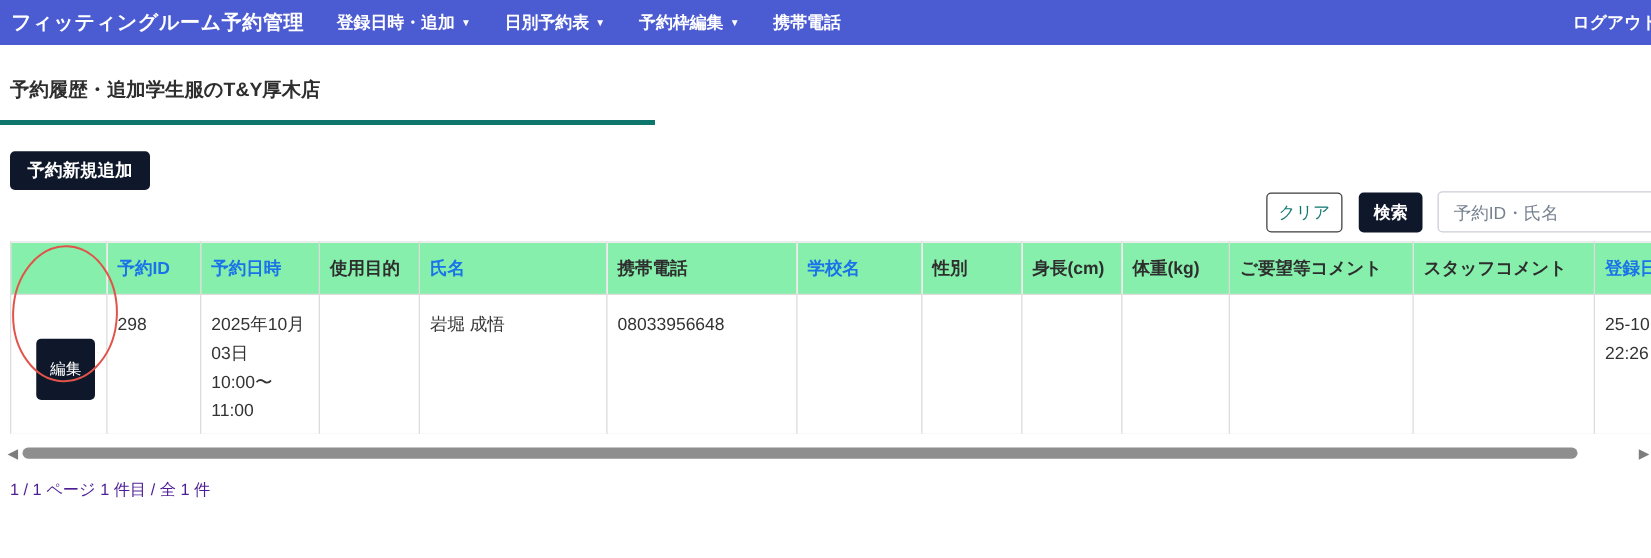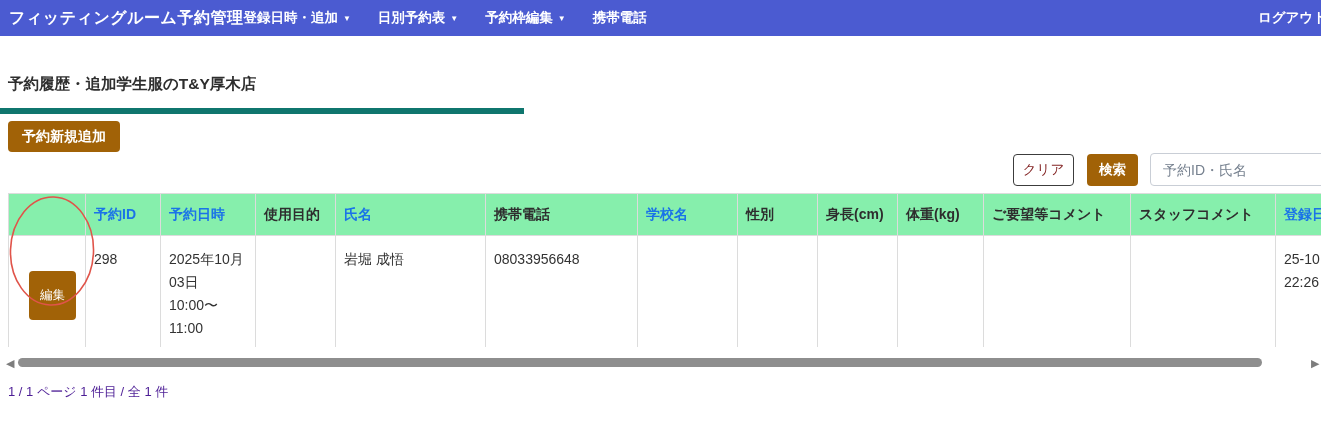--- a/index.html
+++ b/index.html
@@ -14,53 +14,53 @@
 
   
   .navbar {
     position: absolute; left: 0; top: 0; width: 1321px; height: 36px;
     background: #4b5bd1;
     display: flex; align-items: center;
     padding-left: 9px;
   }
   .navbar .brand {
     color: #fff; font-size: 16px; font-weight: 700; letter-spacing: 0.5px;
-    cursor: pointer;
+    margin-right: 26px; cursor: pointer;
   }
   .nav-item {
     color: #fff; font-size: 13.5px; font-weight: 700;
     margin-right: 27px; cursor: pointer; display: flex; align-items: center;
   }
   .nav-item .caret { font-size: 8px; margin-left: 5px; color: #fff; }
   .nav-logout {
     position: absolute; right: -6px; top: 0; height: 36px;
     display: flex; align-items: center;
     color: #fff; font-size: 13.5px; font-weight: 700; cursor: pointer;
   }
 
   
   .title-wrap {
-    position: absolute; left: 0; top: 72px; width: 524px;
-    border-bottom: 6px solid #0f766e;
+    position: absolute; left: 0; top: 60px; width: 524px;
+    border-bottom: 4px solid #0f766e;
     padding: 2px 0 13px 8px;
   }
   .title-wrap h2 { font-size: 15.5px; font-weight: 700; color: #2e2e2e; }
 
   
   .btn-teal {
-    background: #a16207; color: #fff; border: none; border-radius: 4px;
+    background: #0f172a; color: #fff; border: none; border-radius: 4px;
     cursor: pointer; font-family: inherit;
   }
   .add-btn {
     position: absolute; left: 8px; top: 121px; height: 31px;
     padding: 0 14px; font-size: 14px; font-weight: 700;
   }
   .clear-btn {
     position: absolute; left: 1013px; top: 154px; width: 61px; height: 32px;
-    background: #fff; color: #7f1d1d; border: 1px solid #3c3c3c; border-radius: 4px;
+    background: #fff; color: #0f766e; border: 1px solid #3c3c3c; border-radius: 4px;
     font-size: 13.5px; cursor: pointer; font-family: inherit;
   }
   .search-btn {
     position: absolute; left: 1087px; top: 154px; width: 51px; height: 32px;
     font-size: 13.5px; font-weight: 700;
   }
   .search-input {
     position: absolute; left: 1150px; top: 153px; width: 260px; height: 33px;
     border: 1px solid #c9ced6; border-radius: 4px; padding: 0 12px;
     font-size: 14px; font-family: inherit; color: #333; outline: none;

